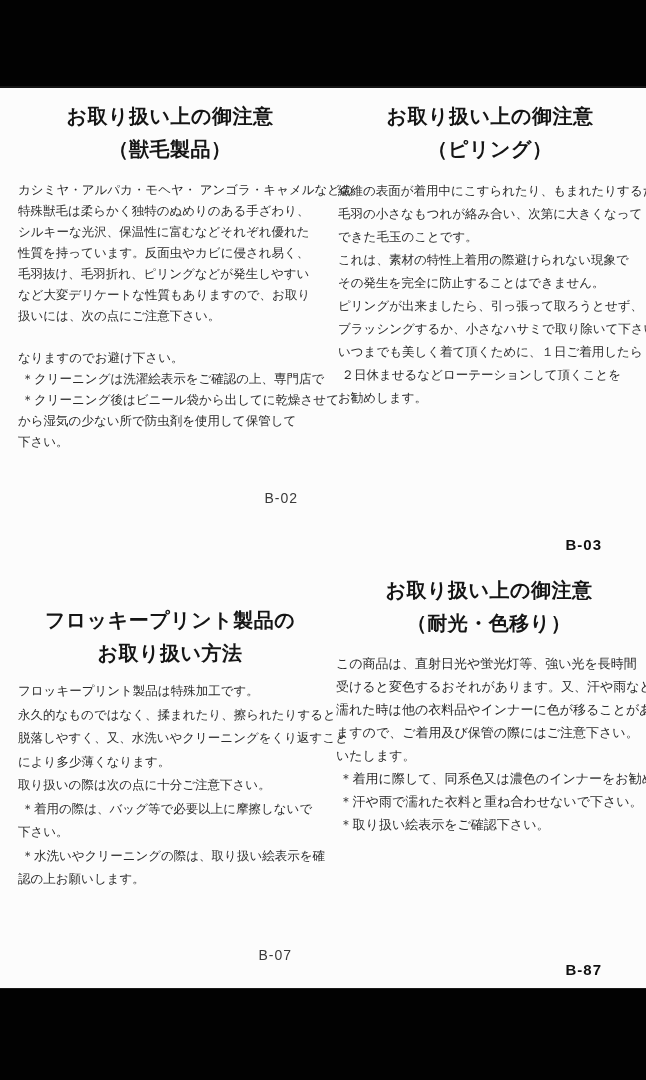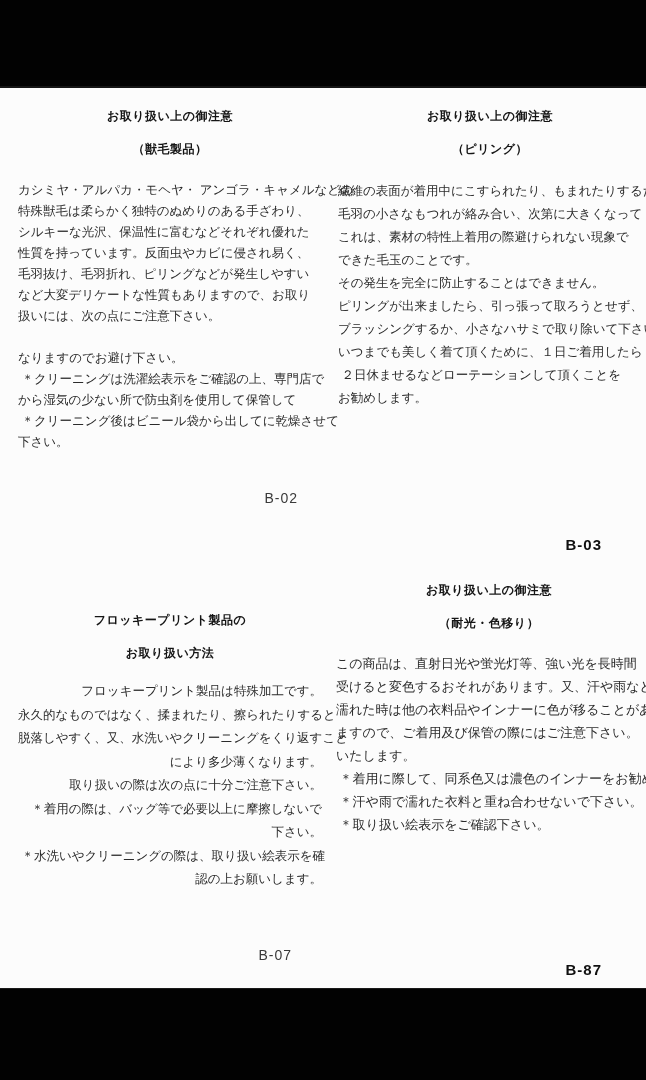--- a/index.html
+++ b/index.html
@@ -17,32 +17,32 @@
     position:absolute;left:0;width:646px;background:#020202;z-index:5;
   }
   .letterbox.top{top:0;height:86px;border-bottom:2px solid #161616;}
   .letterbox.bottom{top:988px;height:92px;border-top:1px solid #1a1a1a;}
   .panel{
     position:absolute;
     color:#262626;
   }
   .panel .title{
     margin:4px 0 0 0;
-    font-size:12px;line-height:33px;font-weight:bold;
+    font-size:20px;line-height:33px;font-weight:bold;
     text-align:center;color:#151515;letter-spacing:0.5px;
   }
   .panel .body{color:#2b2b2b;}
   .panel .body .line{white-space:pre;}
   .panel .body .line:empty::before{content:"\00A0";}
   .p1{left:18px;top:96px;width:304px;}
   .p1 .body{margin-top:14px;font-size:12.5px;line-height:21px;}
   .p2{left:338px;top:96px;width:304px;}
   .p2 .body{margin-top:14px;font-size:12.5px;line-height:23px;}
   .p3{left:18px;top:600px;width:304px;}
-  .p3 .body{margin-top:10px;font-size:12.5px;line-height:23.5px;text-align:right;}
+  .p3 .body{margin-top:10px;font-size:12.5px;line-height:23.5px;}
   .p4{left:336px;top:570px;width:306px;}
   .p4 .body{margin-top:12px;font-size:13px;line-height:23px;}
   .code{
     position:absolute;
     font-size:14px;color:#3a3a3a;letter-spacing:1px;
   }
   .code.bold{font-weight:bold;font-size:15px;color:#101010;}
   .p1 .code{top:394px;right:24px;}
   .p2 .code{top:392px;right:40px;margin-top:48px;}
   .p3 .code{top:347px;right:30px;}
@@ -64,37 +64,37 @@
         <div class="line">カシミヤ・アルパカ・モヘヤ・ アンゴラ・キャメルなどの</div>
         <div class="line">特殊獣毛は柔らかく独特のぬめりのある手ざわり、</div>
         <div class="line">シルキーな光沢、保温性に富むなどそれぞれ優れた</div>
         <div class="line">性質を持っています。反面虫やカビに侵され易く、</div>
         <div class="line">毛羽抜け、毛羽折れ、ピリングなどが発生しやすい</div>
         <div class="line">など大変デリケートな性質もありますので、お取り</div>
         <div class="line">扱いには、次の点にご注意下さい。</div>
         <div class="line"></div>
         <div class="line">なりますのでお避け下さい。</div>
         <div class="line"> ＊クリーニングは洗濯絵表示をご確認の上、専門店で</div>
+        <div class="line"> ＊クリーニング後はビニール袋から出してに乾燥させて</div>
         <div class="line">から湿気の少ない所で防虫剤を使用して保管して</div>
-        <div class="line"> ＊クリーニング後はビニール袋から出してに乾燥させて</div>
         <div class="line">下さい。</div>
       </div>
     <div class="code">B-02</div>
   </section>
 
   <section class="panel p2">
     <h2 class="title">
         <div class="line">お取り扱い上の御注意</div>
         <div class="line">（ピリング）</div>
       </h2>
     <div class="body">
         <div class="line">繊維の表面が着用中にこすられたり、もまれたりするため、</div>
         <div class="line">毛羽の小さなもつれが絡み合い、次第に大きくなって</div>
+        <div class="line">できた毛玉のことです。</div>
         <div class="line">これは、素材の特性上着用の際避けられない現象で</div>
-        <div class="line">できた毛玉のことです。</div>
         <div class="line">その発生を完全に防止することはできません。</div>
         <div class="line">ピリングが出来ましたら、引っ張って取ろうとせず、</div>
         <div class="line">ブラッシングするか、小さなハサミで取り除いて下さい。</div>
         <div class="line">いつまでも美しく着て頂くために、１日ご着用したら</div>
         <div class="line"> ２日休ませるなどローテーションして頂くことを</div>
         <div class="line">お勧めします。</div>
       </div>
     <div class="code bold">B-03</div>
   </section>
 

